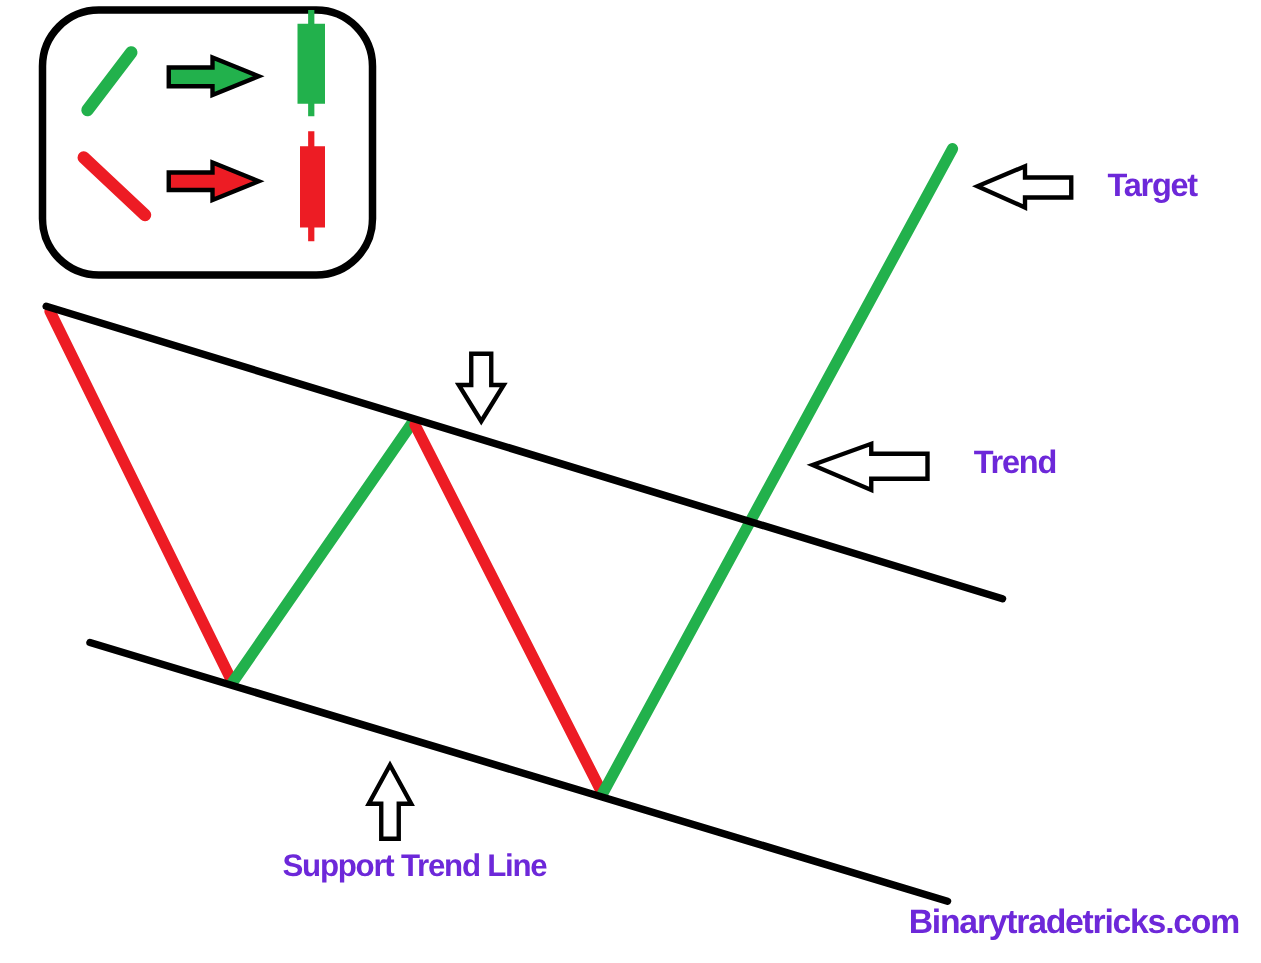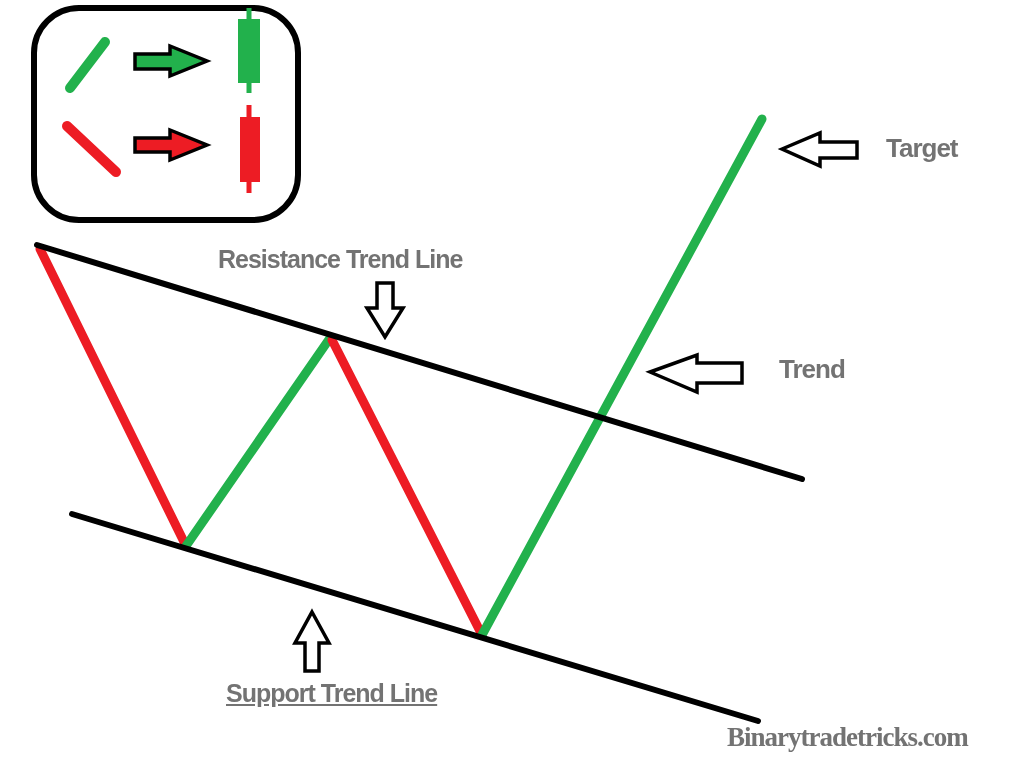--- a/index.html
+++ b/index.html
@@ -6,32 +6,32 @@
   .canvas{
     position:relative;
     width:1009px;height:770px;
     background:#ffffff;
     overflow:hidden;
     font-family:"Liberation Sans","DejaVu Sans",sans-serif;
   }
   #scene{position:absolute;left:0;top:0;width:1009px;height:770px;}
   .label{
     position:absolute;
-    color:#737373;
+    color:#6d28d9;
     font-weight:700;
     font-size:26px;
     letter-spacing:-1px;
     white-space:nowrap;
     line-height:1.1;
   }
   .lbl-resistance{left:218px;top:246px;font-size:25px;}
-  .lbl-support{left:226px;top:680px;font-size:25px;text-decoration:underline;}
+  .lbl-support{left:226px;top:680px;font-size:25px;}
   .lbl-target{left:886px;top:134px;}
   .lbl-entry{left:779px;top:355px;}
-  .lbl-watermark{left:727px;top:723px;font-size:27px;font-family:Liberation Serif, serif;}
+  .lbl-watermark{left:727px;top:723px;font-size:27px;}
 </style>
 </head>
 <body>
 
 <div class="canvas">
   <svg id="scene" viewBox="0 0 1009 770" xmlns="http://www.w3.org/2000/svg">
       <line x1="40" y1="249" x2="186" y2="546" fill="none" stroke="#ed1c24" stroke-width="9" stroke-linecap="round"></line>
       <line x1="186" y1="546" x2="330" y2="338" fill="none" stroke="#22b14c" stroke-width="9" stroke-linecap="round"></line>
       <line x1="332" y1="340" x2="482" y2="635" fill="none" stroke="#ed1c24" stroke-width="9" stroke-linecap="round"></line>
       <line x1="482" y1="635" x2="762" y2="119" fill="none" stroke="#22b14c" stroke-width="9" stroke-linecap="round"></line>
@@ -45,21 +45,20 @@
       <line x1="249" y1="8" x2="249" y2="93" fill="none" stroke="#22b14c" stroke-width="5"></line>
       <rect x="238" y="19" width="22" height="64" fill="#22b14c"></rect>
       <line x1="249" y1="105" x2="249" y2="193" fill="none" stroke="#ed1c24" stroke-width="5"></line>
       <rect x="240" y="117" width="20" height="65" fill="#ed1c24"></rect>
       <polygon points="377,283 393,283 393,308 403,308 385,337 367,308 377,308" stroke-linejoin="miter" fill="#ffffff" stroke="#000000" stroke-width="3.5"></polygon>
       <polygon points="312,612 329,643 319,643 319,671 305,671 305,643 295,643" stroke-linejoin="miter" fill="#ffffff" stroke="#000000" stroke-width="3.5"></polygon>
       <polygon points="782,149 820,133 820,142 857,142 857,158 820,158 820,166" stroke-linejoin="miter" fill="#ffffff" stroke="#000000" stroke-width="3.5"></polygon>
       <polygon points="650,372 697,355 697,363 742,363 742,383 697,383 697,392" stroke-linejoin="miter" fill="#ffffff" stroke="#000000" stroke-width="3.5"></polygon>
     </svg>
 
-  <div class="label lbl-resistance">Resistance Trend Line</div>
 
   <div class="label lbl-support">Support Trend Line</div>
 
   <div class="label lbl-target">Target</div>
 
   <div class="label lbl-entry">Trend</div>
 
   <div class="label lbl-watermark">Binarytradetricks.com</div>
 </div>
 

